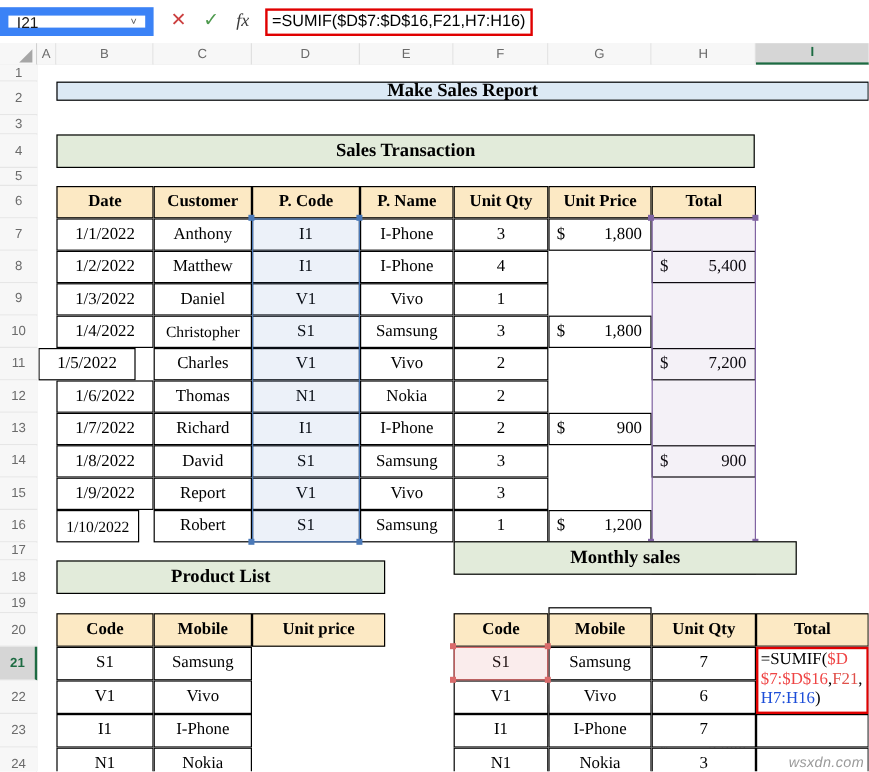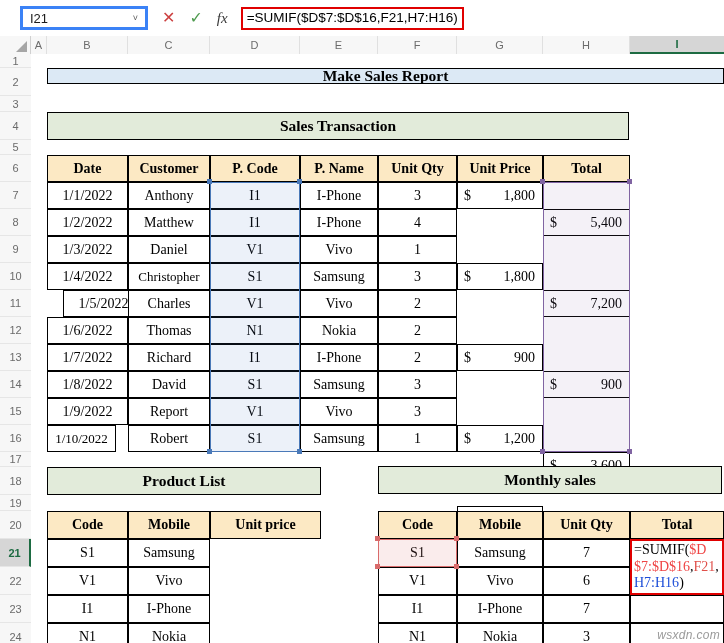--- a/index.html
+++ b/index.html
@@ -11,22 +11,22 @@
     position: relative;
   }
 
   
   .fbar {
     position: absolute; left: 0; top: 0; width: 724px; height: 36px;
     background: #ffffff;
     display: flex; align-items: center;
   }
   .namebox {
-    width: 128px; height: 24px; margin-left: 20px;
-    border: 3px solid #3b82f6; background: #fff;
+    width: 128px; height: 24px; margin-left: 0;
+    border: 7px solid #3b82f6; background: #fff;
     display: flex; align-items: center;
     position: relative;
   }
   .namebox .nb-text {
     font-size: 13px; color: #1a1a1a; padding-left: 7px;
     font-family: "Liberation Sans", sans-serif;
   }
   .namebox .nb-caret {
     position: absolute; right: 7px; top: 50%; transform: translateY(-55%);
     font-size: 9px; color: #555;
@@ -298,21 +298,21 @@
   <div class="blk tcell ctr" style="left:346px;top:209px;width:79px;height:27px">3</div>
   <div class="blk tcell rgt cur" style="left:425px;top:209px;width:86px;height:27px">
       <span class="cur-sym">$</span>
       <span>1,200</span>
     </div>
   <div class="blk tcell rgt cur" style="left:511px;top:209px;width:87px;height:27px">
       <span class="cur-sym">$</span>
       <span>3,600</span>
     </div>
 
-  <div class="blk tcell ctr" style="left:31px;top:236px;width:81px;height:27px">1/5/2022</div>
+  <div class="blk tcell ctr" style="left:0;top:236px;width:81px;height:27px">1/5/2022</div>
   <div class="blk tcell ctr" style="left:96px;top:236px;width:82px;height:27px">Charles</div>
   <div class="blk tcell ctr" style="left:178px;top:236px;width:90px;height:27px">V1</div>
   <div class="blk tcell ctr" style="left:268px;top:236px;width:78px;height:27px">Vivo</div>
   <div class="blk tcell ctr" style="left:346px;top:236px;width:79px;height:27px">2</div>
   <div class="blk tcell rgt cur" style="left:425px;top:236px;width:86px;height:27px">
       <span class="cur-sym">$</span>
       <span>900</span>
     </div>
   <div class="blk tcell rgt cur" style="left:511px;top:236px;width:87px;height:27px">
       <span class="cur-sym">$</span>
@@ -380,21 +380,21 @@
 
   <div class="blk tcell ctr" style="left:15px;top:513px;width:81px;height:28px">V1</div>
   <div class="blk tcell ctr" style="left:96px;top:513px;width:82px;height:28px">Vivo</div>
 
   <div class="blk tcell ctr" style="left:15px;top:541px;width:81px;height:28px">I1</div>
   <div class="blk tcell ctr" style="left:96px;top:541px;width:82px;height:28px">I-Phone</div>
 
   <div class="blk tcell ctr" style="left:15px;top:569px;width:81px;height:28px">N1</div>
   <div class="blk tcell ctr" style="left:96px;top:569px;width:82px;height:28px">Nokia</div>
 
-  <div class="blk banner banner-green" style="left:346px;top:412px;width:344px;height:28px">Monthly sales</div>
+  <div class="blk banner banner-green" style="left:346px;top:397px;width:286px;height:28px">Monthly sales</div>
 
   <div class="blk thead" style="left:346px;top:457px;width:79px;height:28px">Code</div>
   <div class="blk thead" style="left:425px;top:457px;width:86px;height:28px">Mobile</div>
   <div class="blk thead" style="left:511px;top:457px;width:87px;height:28px">Unit Qty</div>
   <div class="blk thead" style="left:598px;top:457px;width:94px;height:28px">Total</div>
 
   <div class="blk tcell ctr" style="left:346px;top:485px;width:79px;height:28px">S1</div>
   <div class="blk tcell ctr" style="left:425px;top:485px;width:86px;height:28px">Samsung</div>
   <div class="blk tcell ctr" style="left:511px;top:485px;width:87px;height:28px">7</div>
   <div class="blk tcell ctr" style="left:598px;top:485px;width:94px;height:28px"></div>

